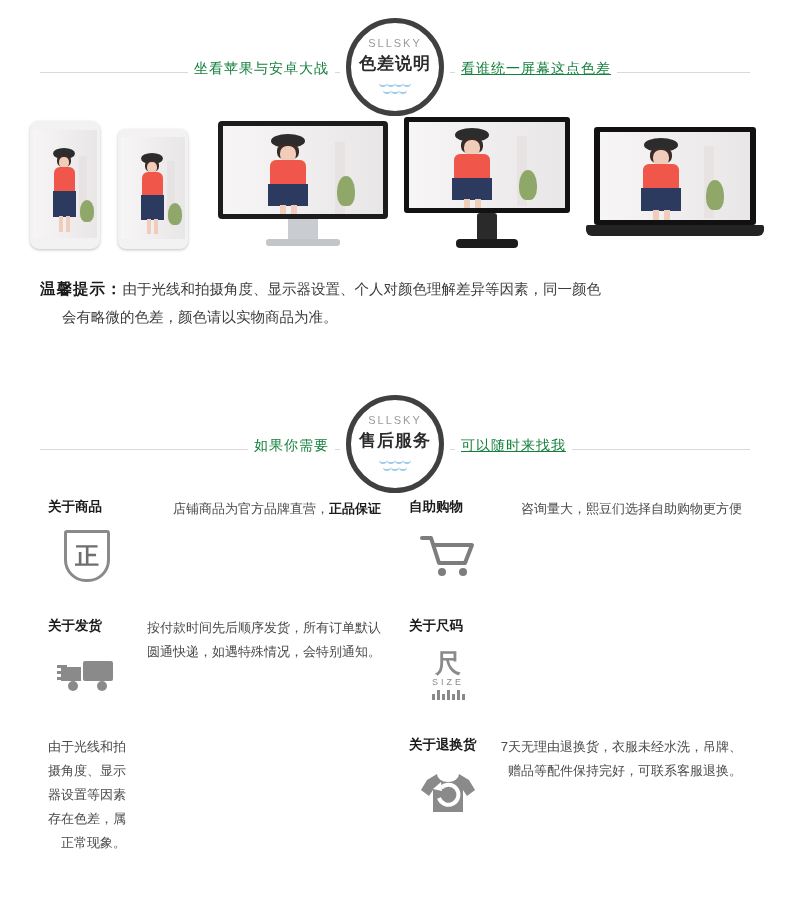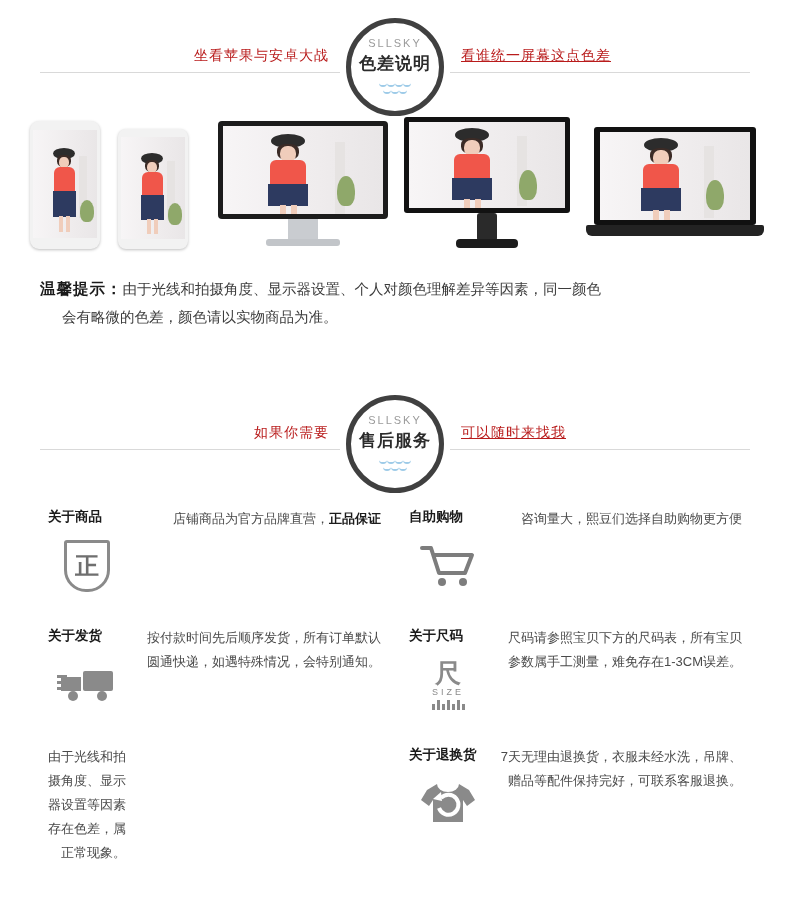--- a/index.html
+++ b/index.html
@@ -30,23 +30,23 @@
     position: absolute;
     top: 72px;
     height: 1px;
     background: #d9d9d9;
   }
   .rule.left  { left: 40px;  width: 300px; }
   .rule.right { right: 40px; width: 300px; }
 
   .head-text {
     position: absolute;
-    top: 47px;
+    top: 60px;
     font-size: 14px;
-    color: #b91c1c;
+    color: #15803d;
     letter-spacing: 1px;
     background: #fff;
     padding: 0 6px;
   }
   .head-text.left  { right: 455px; }
   .head-text.right { left: 455px; text-decoration: underline; }
 
   .badge {
     position: absolute;
     left: 50%;
@@ -152,21 +152,21 @@
   .tip .label {
     font-weight: bold;
     color: #1a1a1a;
     font-size: 15.5px;
     letter-spacing: 1px;
   }
   .tip .indent { padding-left: 22px; display:block; }
 
   
   .services {
-    margin: 30px 48px 0 48px;
+    margin: 20px 48px 0 48px;
     display: grid;
     grid-template-columns: 1fr 1fr;
     column-gap: 20px;
     row-gap: 22px;
     gap: 28px;
   }
   .svc {
     display: grid;
     grid-template-columns: 78px 1fr;
     column-gap: 10px;
@@ -419,23 +419,20 @@
                 <i style="height:10px"></i>
                 <i style="height:6px"></i>
                 <i style="height:10px"></i>
                 <i style="height:6px"></i>
                 <i style="height:10px"></i>
                 <i style="height:6px"></i>
             </div>
           </div>
         </div>
       </div>
-      <div class="svc-body">
-        <span>尺码请参照宝贝下方的尺码表，所有宝贝参数属手工测量，难免存在1-3CM误差。</span>
-      </div>
     </div>
 
     <div class="svc">
       <div class="svc-body">
         <span>由于光线和拍摄角度、显示器设置等因素存在色差，属正常现象。</span>
       </div>
     </div>
 
     <div class="svc">
       <div class="svc-left">

